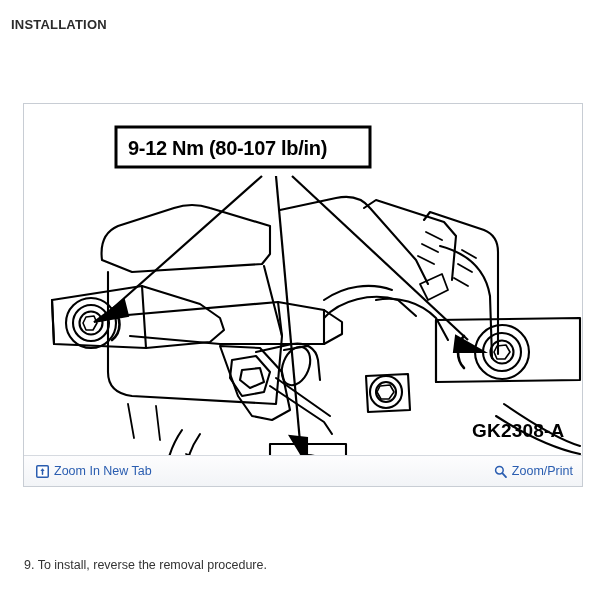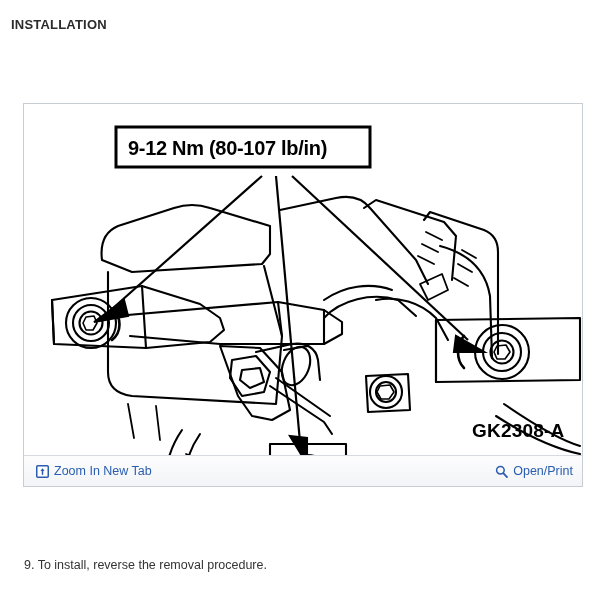--- a/index.html
+++ b/index.html
@@ -243,21 +243,21 @@
       <span>Zoom In New Tab</span>
     </a>
 
     <a class="action-link right" href="#">
       <span class="action-icon">
         <svg width="13" height="13" viewBox="0 0 13 13" xmlns="http://www.w3.org/2000/svg">
           <circle cx="5.4" cy="5.2" r="3.8" fill="none" stroke="#2a5db0" stroke-width="1.5"></circle>
           <path d="M8.3 8.2 L12 12.1" stroke="#2a5db0" stroke-width="1.8" stroke-linecap="round"></path>
         </svg>
       </span>
-      <span>Open/Print</span>
+      <span>Zoom/Print</span>
     </a>
 
   </div>
 </div>
 
 <div class="procedure-list">
   <div class="procedure-step">9. To install, reverse the removal procedure.</div>
 </div>
 
 </body></html>

